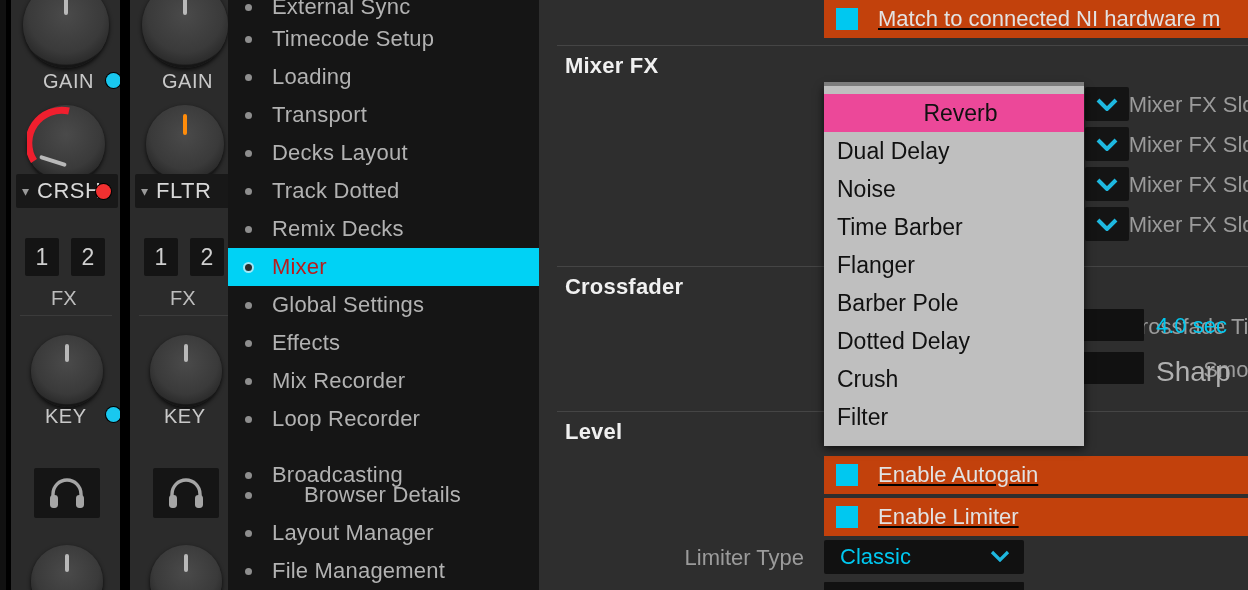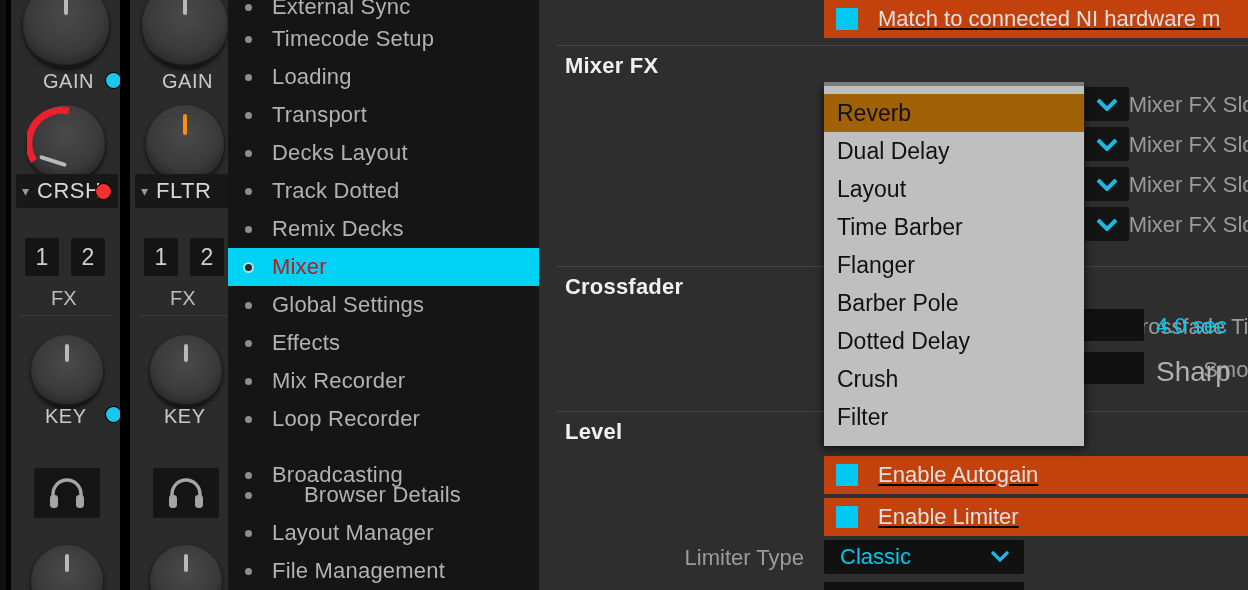--- a/index.html
+++ b/index.html
@@ -63,21 +63,21 @@
   .val-cyan{position:absolute;color:#00c8f0;font-size:22px;white-space:nowrap;}
   .val-grey{position:absolute;color:#b0b0b0;font-size:28px;white-space:nowrap;}
   .combo{position:absolute;background:#111;border-radius:2px;display:flex;align-items:center;justify-content:space-between;}
   .combo .ctext{color:#00c8f0;font-size:22px;margin-left:16px;}
   .combo .cchev{margin-right:14px;}
 
   
   .dropdown{position:absolute;left:824px;top:86px;width:260px;height:360px;
             background:#bfbfbf;box-shadow:0 2px 9px rgba(0,0,0,.75);z-index:40;padding-top:8px;box-sizing:border-box;}
   .dd-item{height:38px;line-height:38px;color:#111;font-size:23px;padding-left:13px;white-space:nowrap;}
-  .dd-item.sel{background:#a16207;}
+  .dd-item.sel{background:#ec4899;text-align:center;}
   .dd-shadowtop{position:absolute;left:824px;top:82px;width:260px;height:4px;background:#7d7d7d;z-index:41;}
 </style>
 </head>
 <body>
 
 <div id="root">
 
   <div class="mixer">
     <div class="mixer-edge"></div>
 
@@ -315,21 +315,21 @@
           </svg>
       </span>
     </div>
     <div class="fieldbox" style="left:285px;top:582px;width:200px;height:34px;"></div>
   </div>
 
   <div class="dd-shadowtop"></div>
   <div class="dropdown">
     <div class="dd-item sel">Reverb</div>
     <div class="dd-item">Dual Delay</div>
-    <div class="dd-item">Layout</div>
+    <div class="dd-item">Noise</div>
     <div class="dd-item">Time Barber</div>
     <div class="dd-item">Flanger</div>
     <div class="dd-item">Barber Pole</div>
     <div class="dd-item">Dotted Delay</div>
     <div class="dd-item">Crush</div>
     <div class="dd-item">Filter</div>
   </div>
 
 </div>
 

